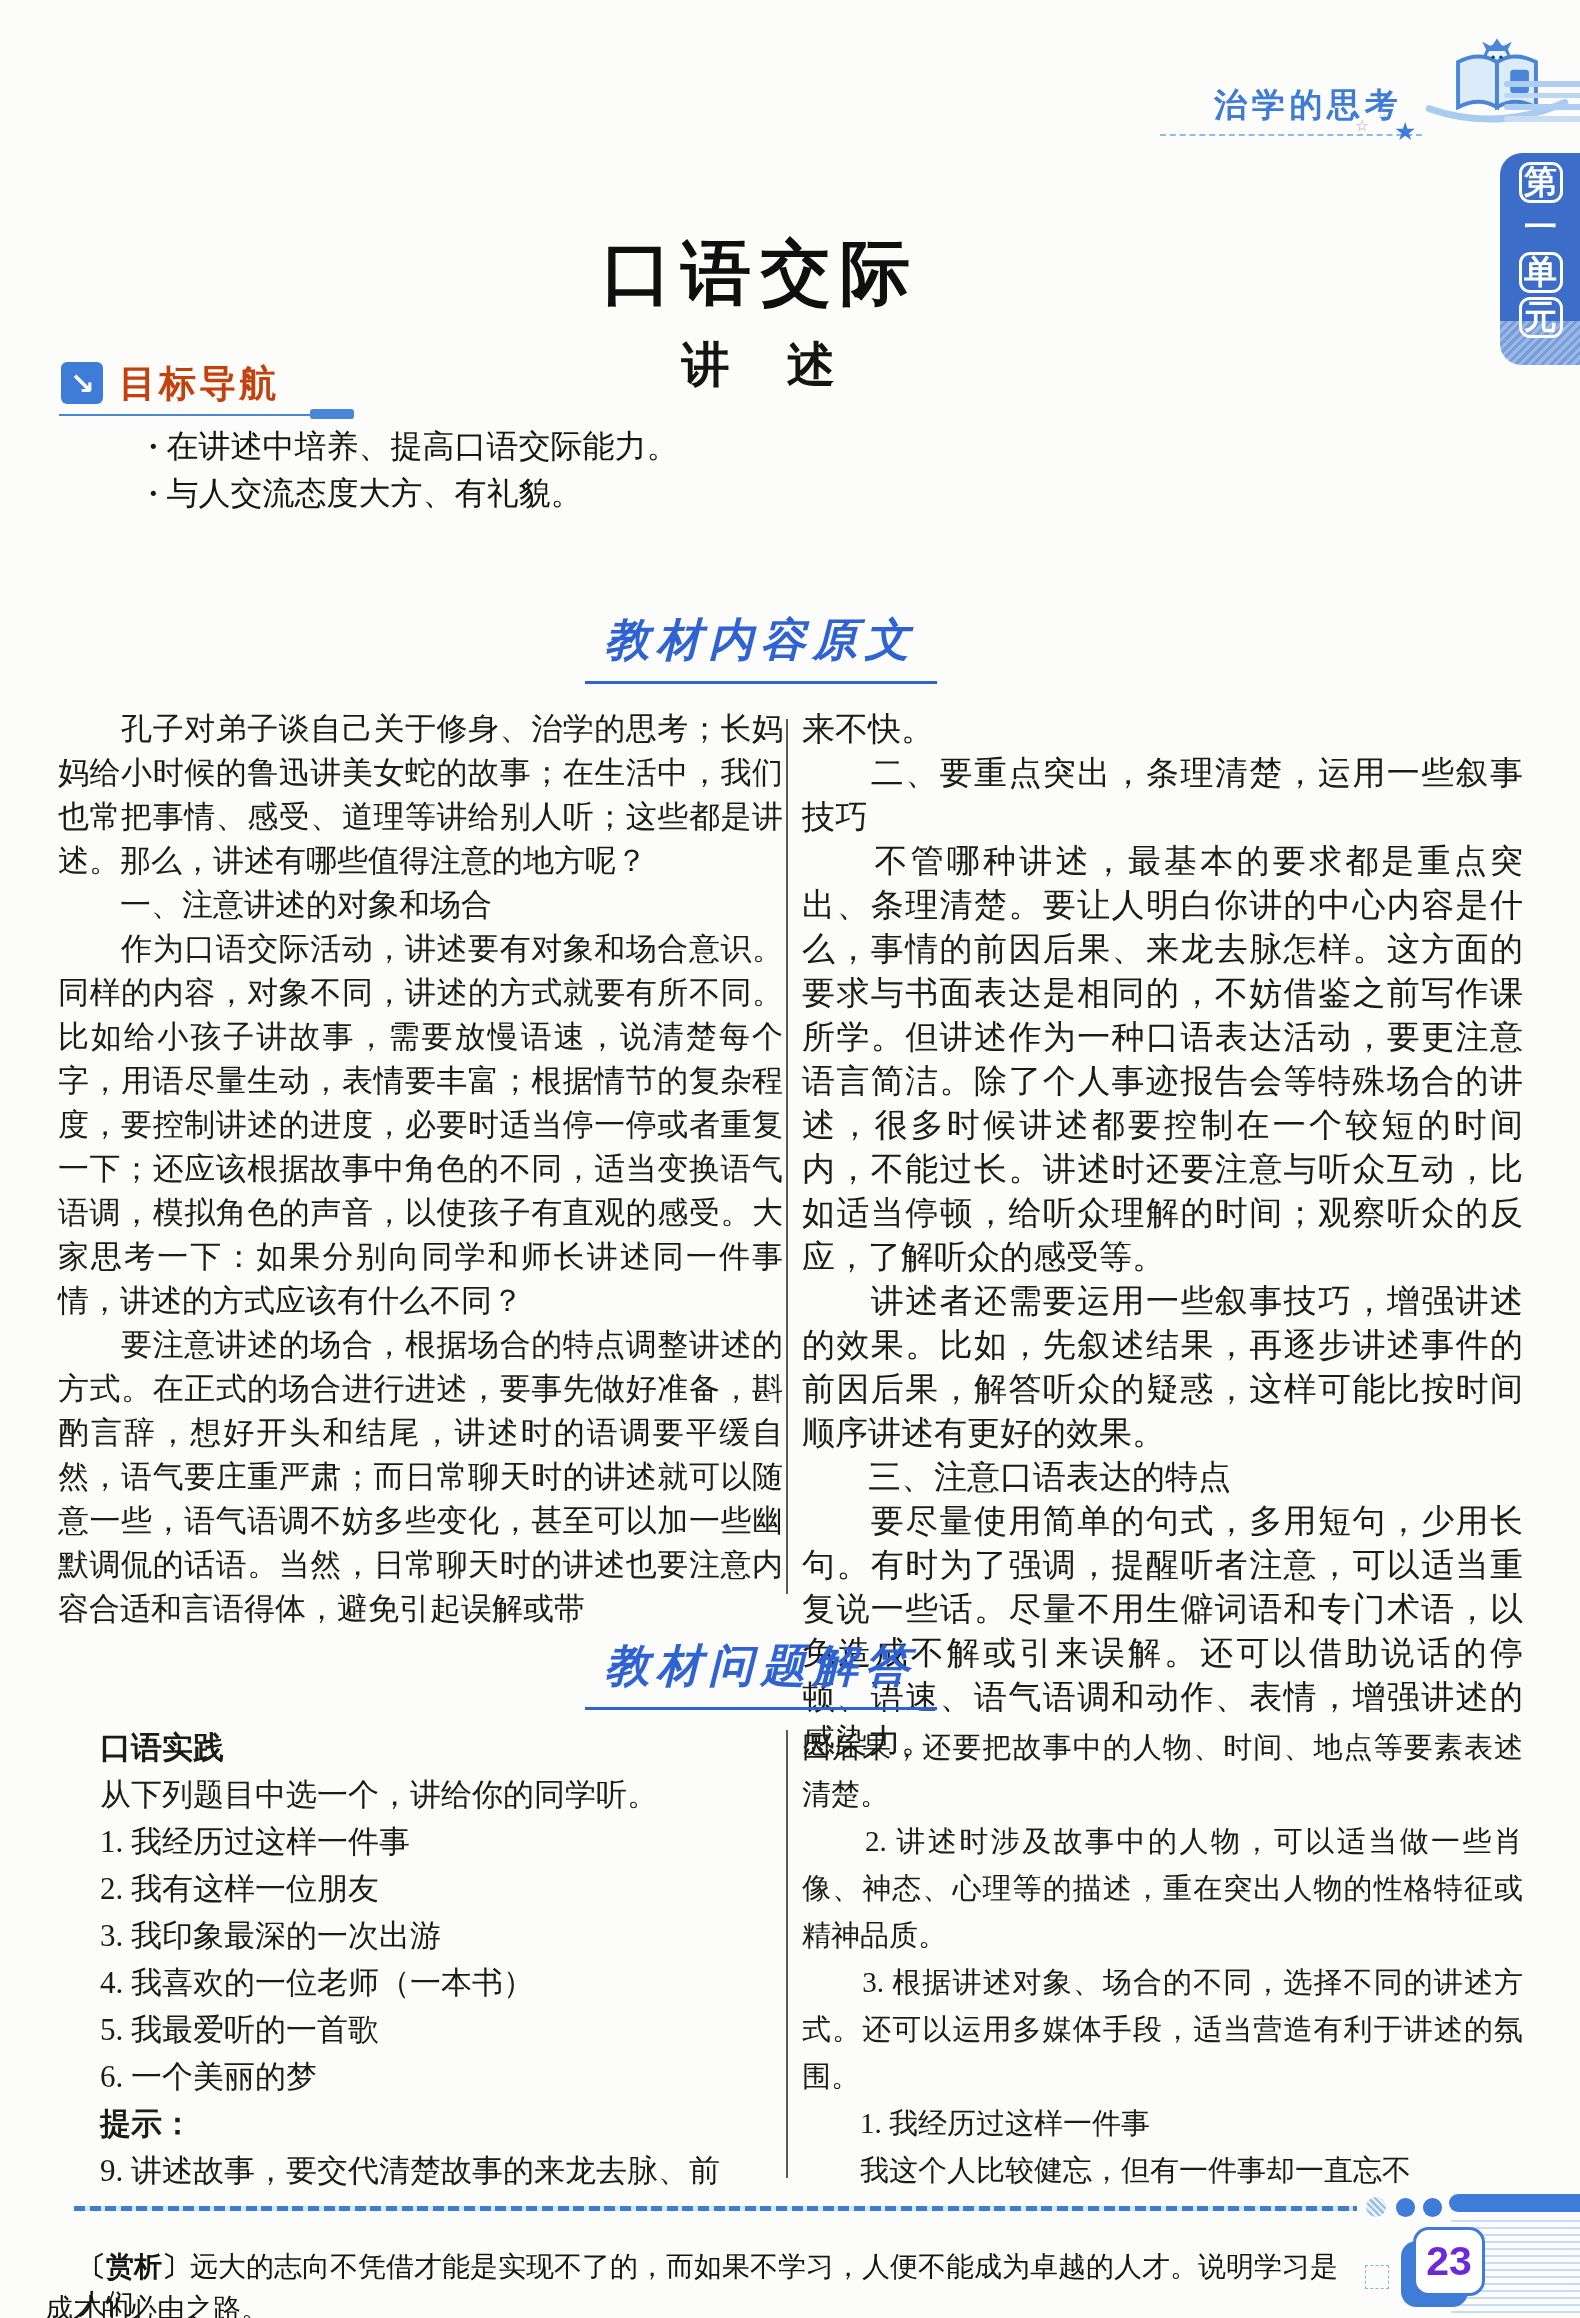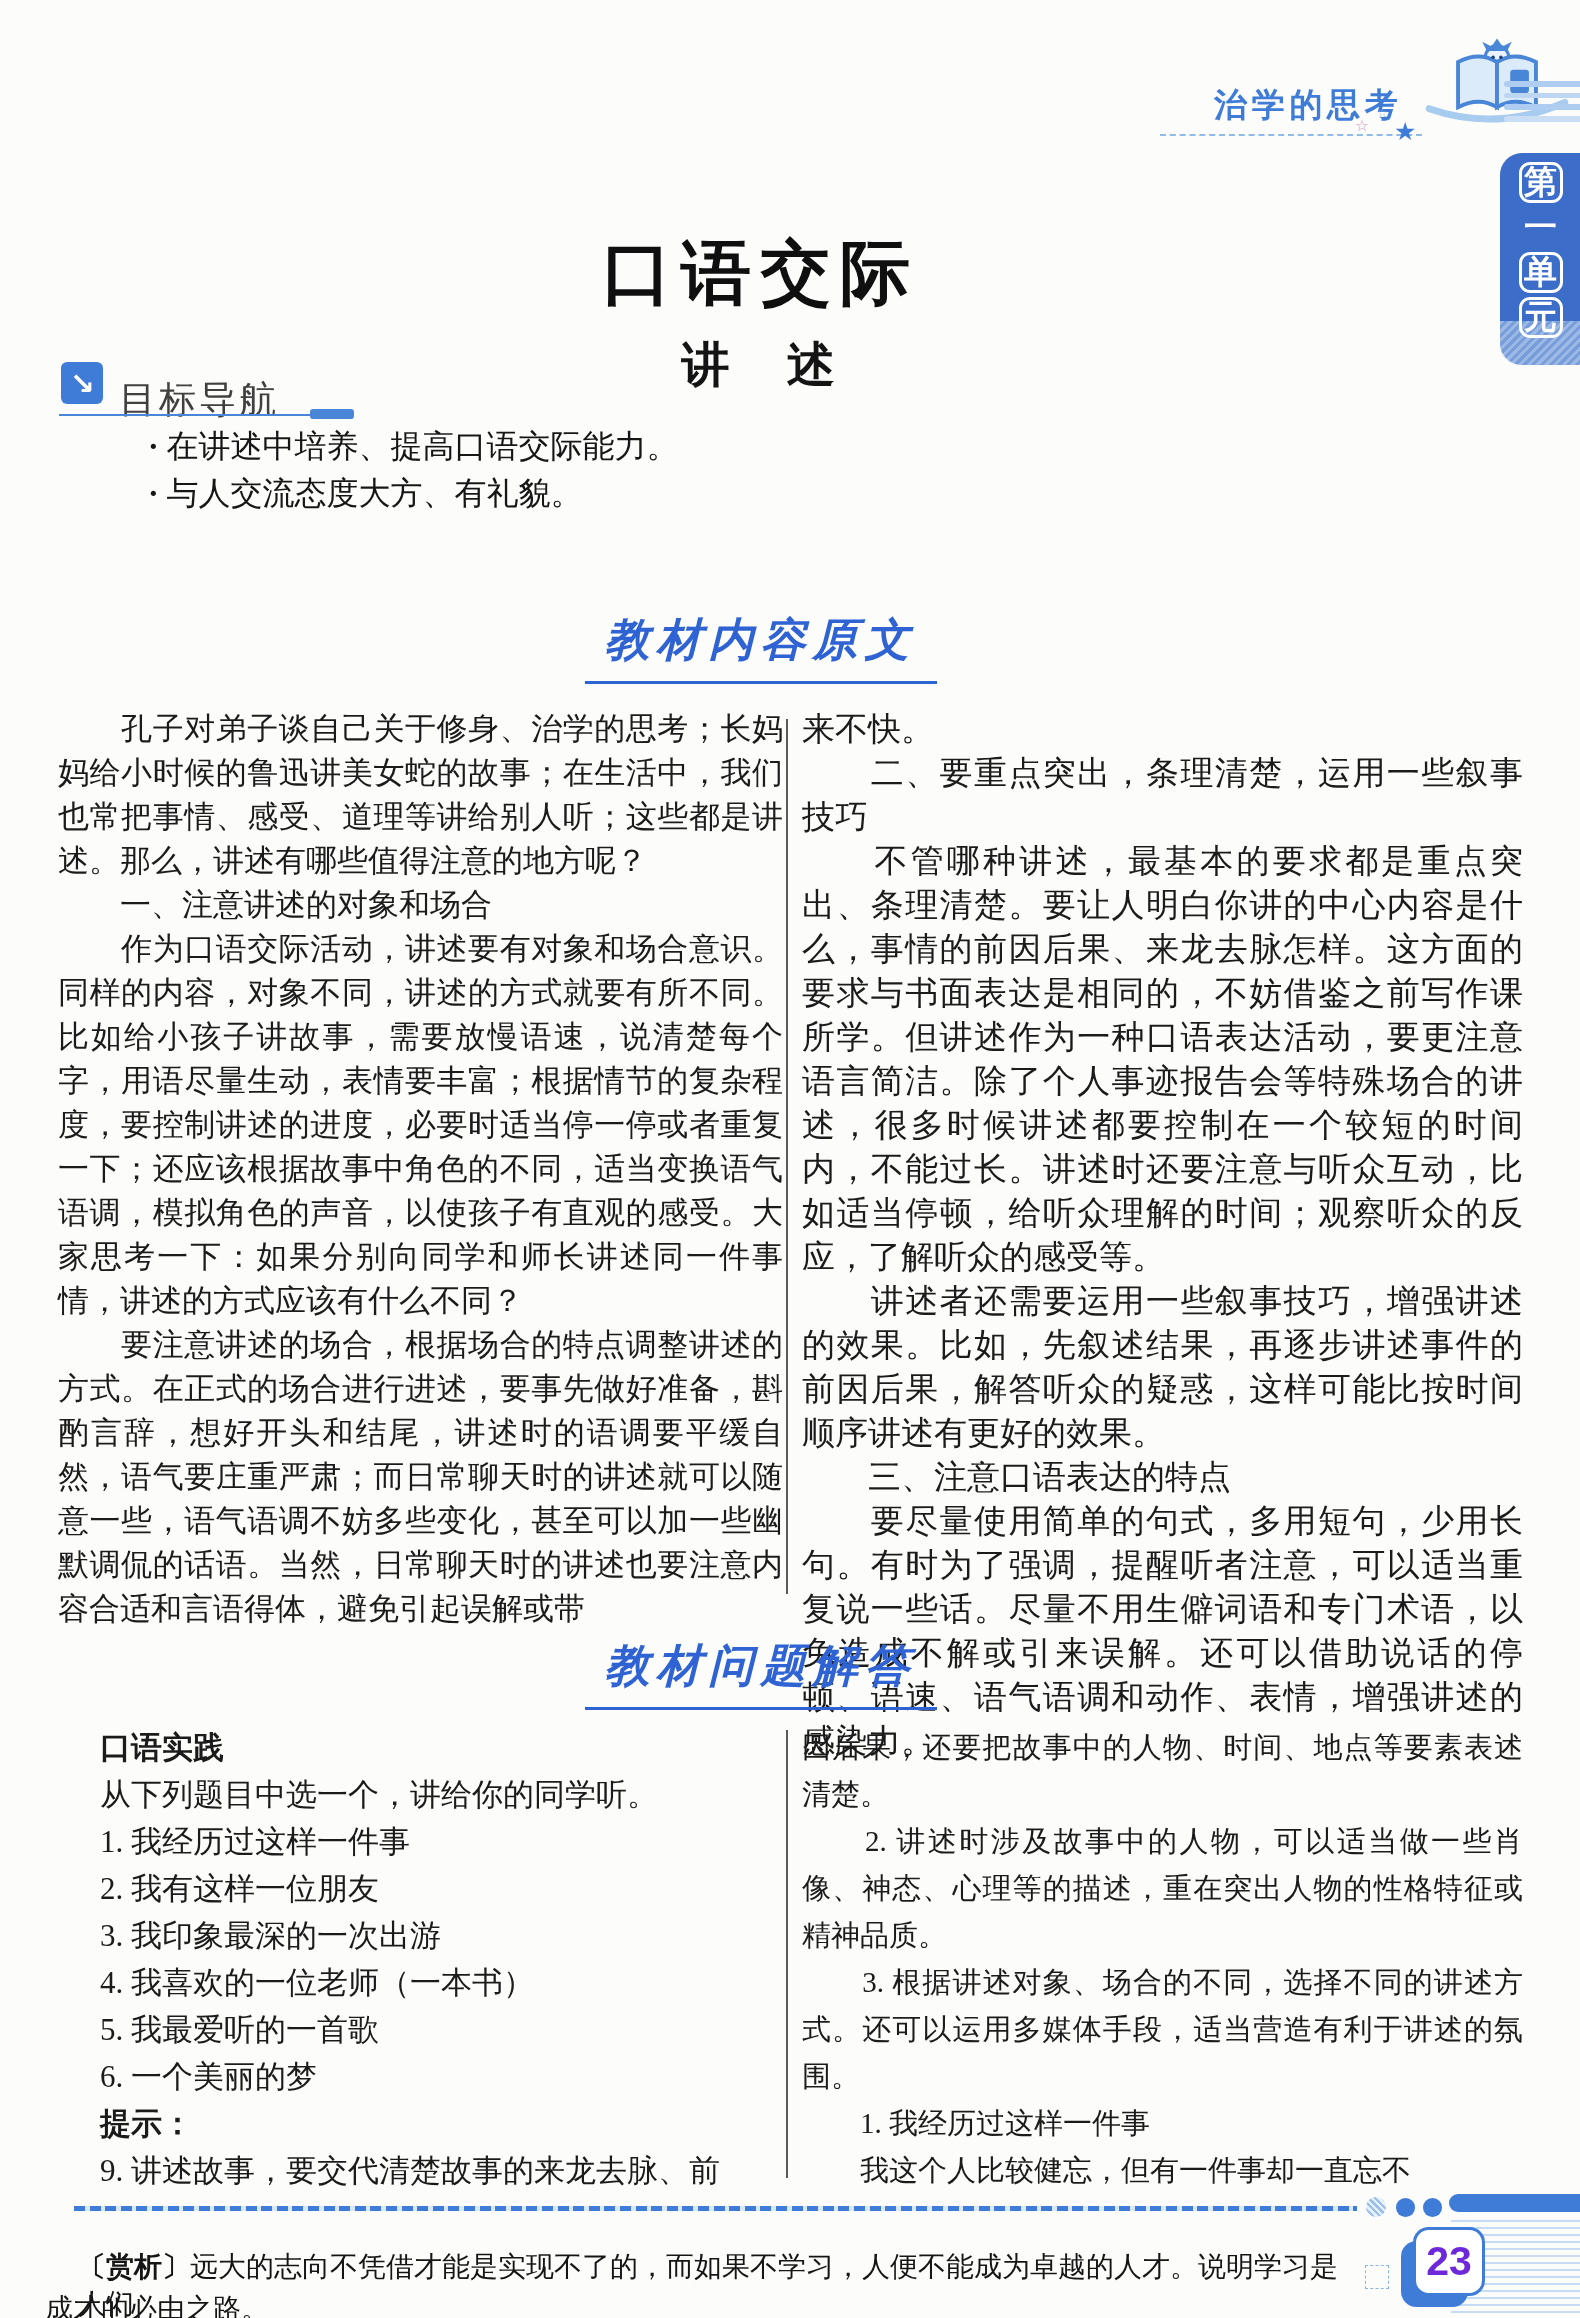--- a/index.html
+++ b/index.html
@@ -31,22 +31,22 @@
   
   .main-title{position:absolute;left:0;top:187px;width:1521px;text-align:center;
               font-family:"Liberation Sans",sans-serif;font-weight:900;font-size:70px;
               letter-spacing:9.4px;color:#0f0f0f;margin-top:40px;}
   .sub-title{position:absolute;left:0;top:293px;width:1521px;text-align:center;
              font-weight:700;font-size:48px;letter-spacing:4.7px;color:#141414;}
   
   .goal-icon{position:absolute;left:61px;top:362px;width:42px;height:42px;background:#3f7cd8;
              border-radius:6.2px;color:#fff;font-size:30px;font-weight:700;display:flex;
              align-items:center;justify-content:center;font-family:"DejaVu Sans",sans-serif;}
-  .goals-title{position:absolute;left:119px;top:375px;font-family:"Liberation Sans",sans-serif;
-               font-weight:400;font-size:37px;letter-spacing:3.1px;color:#404040;}
+  .goals-title{position:absolute;left:119px;top:359px;font-family:"Liberation Sans",sans-serif;
+               font-weight:700;font-size:37px;letter-spacing:3.1px;color:#c2410c;}
   .goals-line{position:absolute;left:59px;top:414px;width:251px;border-top:2.3px solid #4a86d8;}
   .goals-line-cap{position:absolute;left:310px;top:409px;width:44px;height:10px;background:#4a86d8;border-radius:3.1px;}
   .goals-list{position:absolute;left:148px;top:423px;width:1092px;margin:0;padding:0;list-style:none;
               font-size:32px;line-height:47px;color:#161616;}
   .goals-list li::before{content:"·";font-weight:700;margin-right:7.8px;}
   
   .sec-head{position:absolute;left:0;width:1521px;text-align:center;margin-top:20px;}
   .sec-head span{display:inline-block;font-family:"Liberation Sans",sans-serif;font-style:italic;
                  font-weight:900;font-size:45px;letter-spacing:7px;color:#2f63d4;
                  border-bottom:3.9px solid #2f63d4;padding:0 20px 11px 20px;}

